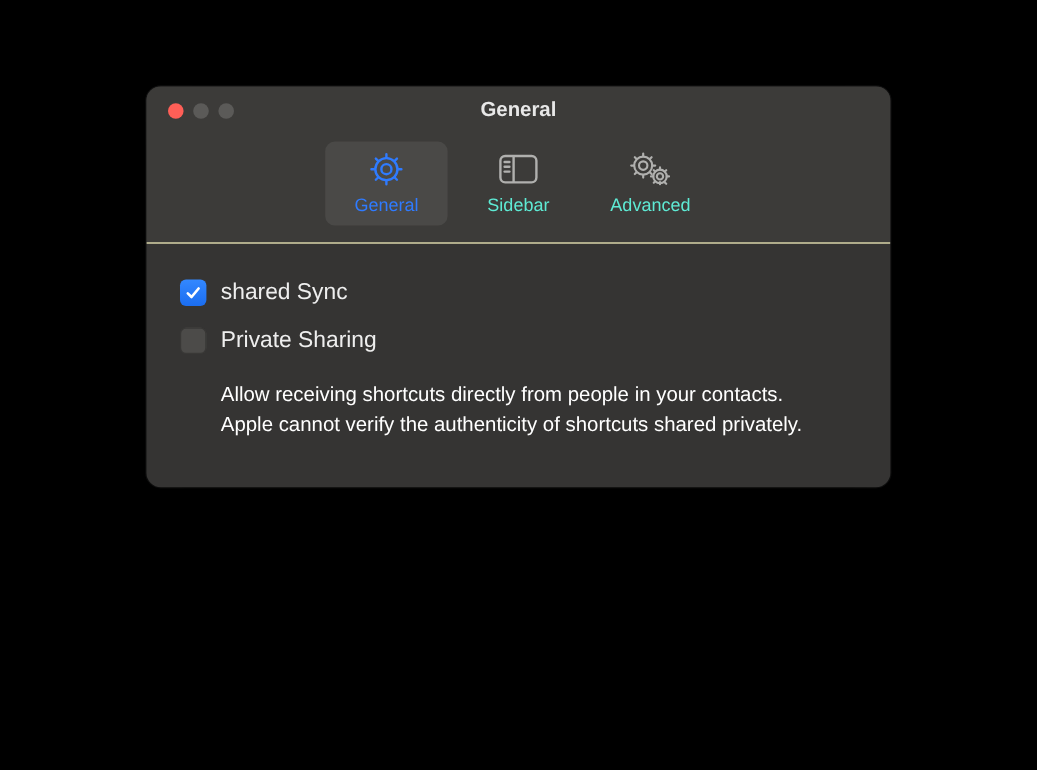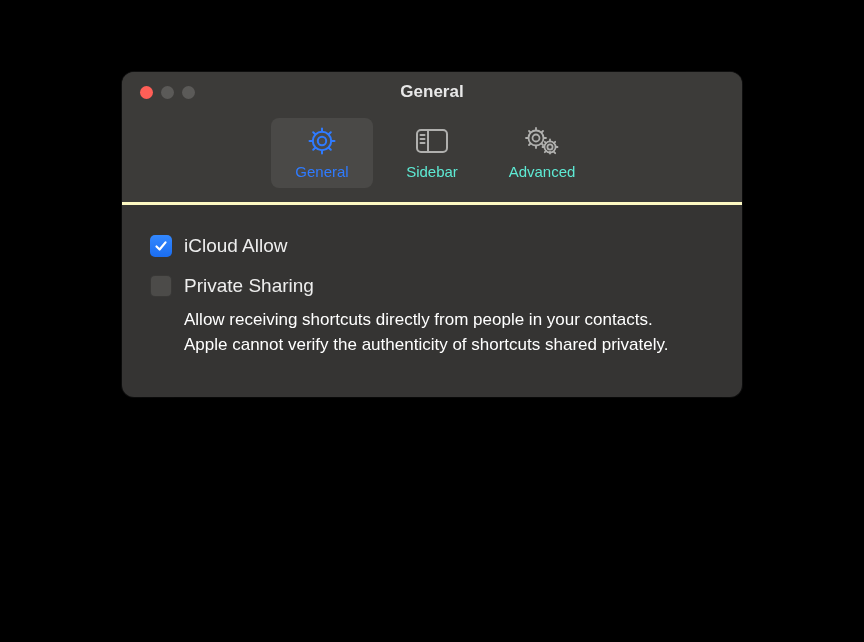--- a/index.html
+++ b/index.html
@@ -15,21 +15,21 @@
     }
     .window {
       width: 620px;
       background: #353433;
       border-radius: 12px;
       box-shadow: 0 20px 60px rgba(0,0,0,0.7), 0 0 0 1px rgba(255,255,255,0.07);
       overflow: hidden;
     }
     .titlebar {
       background: #3c3b39;
-      border-bottom: 3px solid #fef9c3;
+      border-bottom: 1px solid #fef9c3;
       padding: 0;
     }
     .titlebar-top {
       position: relative;
       height: 40px;
       display: flex;
       align-items: center;
     }
     .traffic-lights {
       display: flex;
@@ -181,23 +181,23 @@
   </div>
 
   <div class="content">
 
     <div class="row">
       <div class="checkbox checked">
         <svg width="14" height="14" viewBox="0 0 14 14">
             <path d="M2.5 7.5 L5.6 10.5 L11.5 3.4" stroke="#fff" stroke-width="2.2" fill="none" stroke-linecap="round" stroke-linejoin="round"></path>
           </svg>
       </div>
-      <div class="checklabel">iCloud Allow</div>
-    </div>
-
-    <div class="row" style="margin-bottom:8px;">
+      <div class="checklabel">shared Sync</div>
+    </div>
+
+    <div class="row" style="margin-bottom:19px;">
       <div class="checkbox unchecked"></div>
       <div class="checklabel">Private Sharing</div>
     </div>
     <div class="desc">Allow receiving shortcuts directly from people in your contacts. Apple cannot verify the authenticity of shortcuts shared privately.</div>
 
   </div>
 </div>
 
 </body></html>

